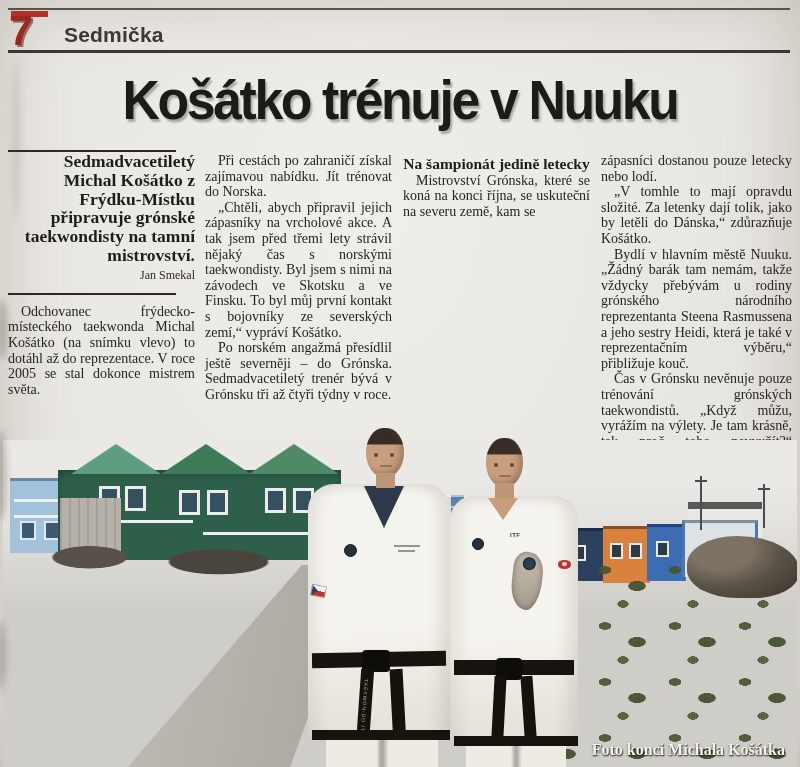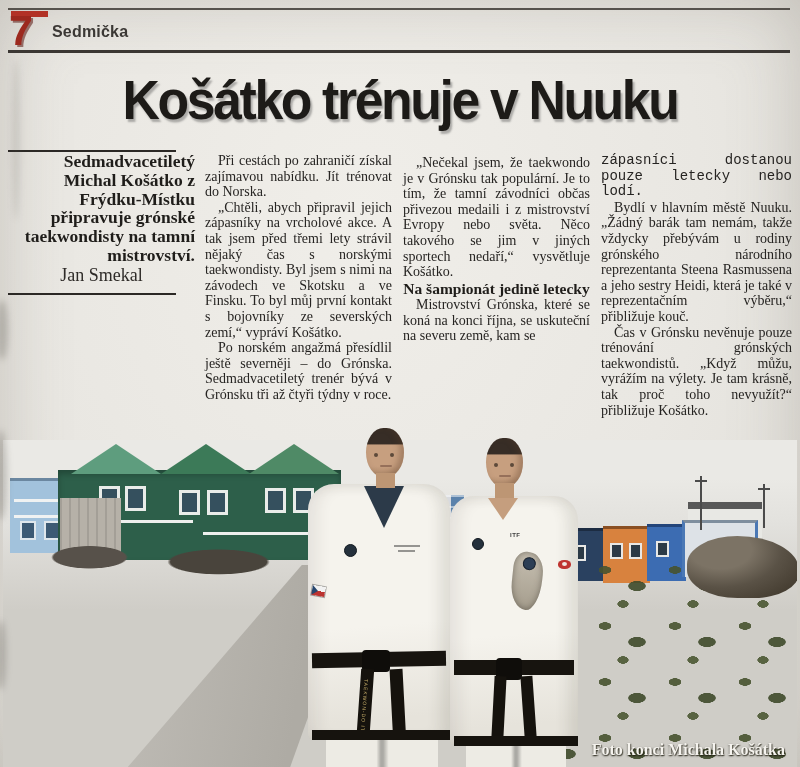--- a/index.html
+++ b/index.html
@@ -8,42 +8,42 @@
     box-shadow:inset 0 0 70px rgba(110,105,95,.28);
     font-family:"Liberation Serif", serif;color:#242220;}
   .abs{position:absolute;}
 
   
   .mast-rule-top{left:8px;right:10px;top:8px;height:2px;background:#56524d;}
   .mast-rule-bottom{left:8px;right:10px;top:50px;height:3px;background:#3b3733;}
   .logo-bar{left:11px;top:11px;width:37px;height:6px;background:#b23226;}
   .logo-seven{left:9px;top:9px;font-family:"Liberation Sans",sans-serif;font-weight:900;
     font-size:43px;line-height:42px;color:#9c291e;text-shadow:2px 2px 0 rgba(90,20,13,.55);}
-  .mast-title{left:52px;top:23px;font-family:"Liberation Sans",sans-serif;font-weight:700;
-    font-size:16px;color:#3b3835;letter-spacing:.2px;}
+  .mast-title{left:64px;top:23px;font-family:"Liberation Sans",sans-serif;font-weight:700;
+    font-size:21px;color:#3b3835;letter-spacing:.2px;}
 
   
   .headline{left:0;right:0;top:68px;text-align:center;font-family:"Liberation Sans",sans-serif;
     font-weight:700;font-size:55px;letter-spacing:-2.5px;color:#1d1b18;
     transform:scaleX(.94);text-shadow:2px 3px 2px rgba(75,75,75,.4);}
 
   
   .col{position:absolute;top:150px;width:187px;font-size:14px;line-height:15.6px;
     text-align:justify;color:#262422;}
   .col p{margin:0;text-indent:13px;hyphens:auto;}
-  .col p.noindent{text-indent:0;font-family:Liberation Mono, monospace;}
+  .col p.noindent{text-indent:0;}
   .col1{left:8px;}
   .col2{left:205px;top:153px;}
   .col3{left:403px;top:155px;}
   .col4{left:601px;top:153px;width:191px;}
   .rule{height:2px;background:#2b2825;}
   .rule.short{width:168px;}
   .lead{font-weight:bold;font-size:17.5px;line-height:18.8px;text-align:right;
     margin:7px 0 6px;text-indent:0 !important;color:#1f1d1a;}
-  .byline{font-size:18px;line-height:21px;text-align:center;color:#2e2b28;margin:0;text-indent:0 !important;}
+  .byline{font-size:12px;line-height:21px;text-align:right;color:#2e2b28;margin:0;text-indent:0 !important;}
   .col .rule2{margin:7px 0 9px;}
   .subhead{font-weight:bold;font-size:15.5px;line-height:17.5px;text-align:center;
     margin:11px 0 13px;text-indent:0 !important;color:#1f1d1a;}
 
   
   .photo{left:3px;top:440px;width:794px;height:327px;overflow:hidden;
     background:linear-gradient(#eae9e5 0 12%, #e2e1dd 26%, #d8d6d1 40%, #cfcdc7 52%);}
   .terrain{left:0;right:0;top:102px;bottom:0;
     background:
       radial-gradient(90px 34px at 14% 22%, #c6b26e 0 55%, transparent 60%),
@@ -159,36 +159,37 @@
   <div class="abs mast-title">Sedmička</div>
   <div class="abs mast-rule-bottom"></div>
 
   <div class="abs headline">Košátko trénuje v Nuuku</div>
 
   <div class="col col1">
     <div class="rule short"></div>
     <p class="lead">Sedmadvacetiletý Michal Košátko z Frýdku-Místku připravuje grónské taekwondisty na tamní mistrovství.</p>
     <p class="byline">Jan Smekal</p>
     <div class="rule short rule2"></div>
+    <p>Odchovanec frýdecko-místeckého taekwonda Michal Košátko (na snímku vlevo) to dotáhl až do reprezentace. V roce 2005 se stal dokonce mistrem světa.</p>
   </div>
 
   <div class="col col2">
     <p>Při cestách po zahraničí získal zajímavou nabídku. Jít trénovat do Norska.</p>
     <p>„Chtěli, abych připravil jejich zápasníky na vrcholové akce. A tak jsem před třemi lety strávil nějaký čas s norskými taekwondisty. Byl jsem s nimi na závodech ve Skotsku a ve Finsku. To byl můj první kontakt s bojovníky ze severských zemí,“ vypráví Košátko.</p>
     <p>Po norském angažmá přesídlil ještě severněji – do Grónska. Sedmadvacetiletý trenér bývá v Grónsku tři až čtyři týdny v roce.</p>
   </div>
 
   <div class="col col3">
-    <p>„Nečekal jsem, že taekwondo je v Grónsku tak populární. Je to tím, že tamní závodníci občas přivezou medaili i z mistrovství Evropy nebo světa. Něco takového se jim v jiných sportech nedaří,“ vysvětluje Košátko.</p>
     <p class="subhead">Na šampionát jedině letecky</p>
     <p>Mistrovství Grónska, které se koná na konci října, se uskuteční na severu země, kam se</p>
   </div>
 
   <div class="col col4">
     <p class="noindent">zápasníci dostanou pouze letecky nebo lodí.</p>
+    <p>„V tomhle to mají opravdu složité. Za letenky dají tolik, jako by letěli do Dánska,“ zdůrazňuje Košátko.</p>
     <p>Bydlí v hlavním městě Nuuku. „Žádný barák tam nemám, takže vždycky přebývám u rodiny grónského národního reprezentanta Steena Rasmussena a jeho sestry Heidi, která je také v reprezentačním výběru,“ přibližuje kouč.</p>
     <p>Čas v Grónsku nevěnuje pouze trénování grónských taekwondistů. „Když můžu, vyrážím na výlety. Je tam krásně, tak proč toho nevyužít?“ přibližuje Košátko.</p>
   </div>
 
   <div class="abs photo">
     <div class="abs house house-blue">
       <div class="rail" style="top:18px"></div>
       <div class="rail" style="top:34px"></div>
       <div class="win" style="left:10px;top:40px"></div>
       <div class="win" style="left:34px;top:40px"></div>

